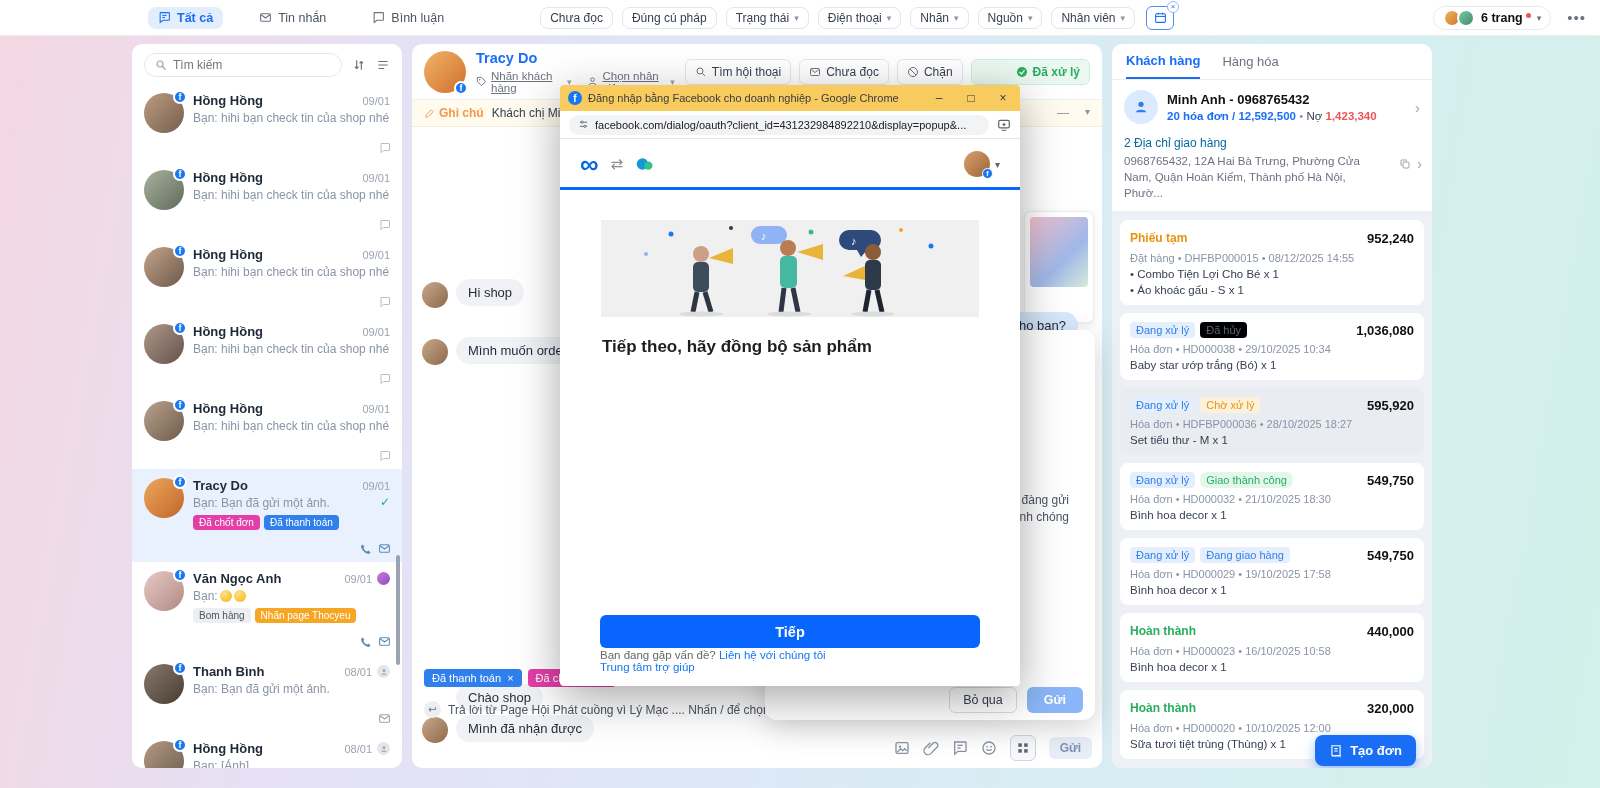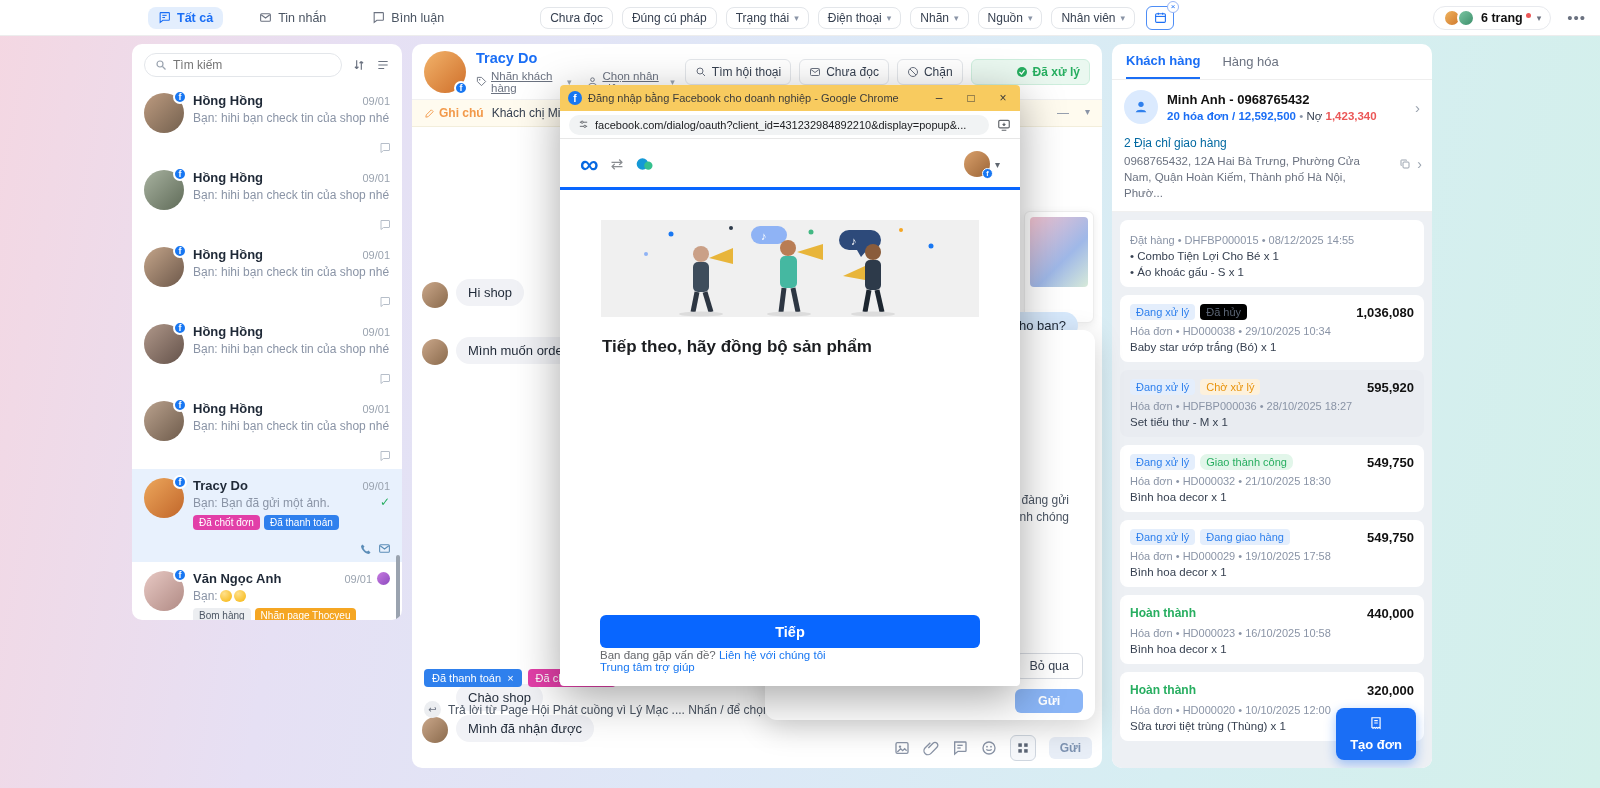--- a/index.html
+++ b/index.html
@@ -26,21 +26,21 @@
   .pages-chip { display:flex; align-items:center; gap:6px; border:1px solid #e8eaee; border-radius:16px; padding:2px 9px; background:#fff; }
   .mini-av { width:18px; height:18px; border-radius:50%; border:2px solid #fff; }
   .mini-av.a1 { background:linear-gradient(135deg,#f0b35e,#d07a2e); }
   .mini-av.a2 { background:linear-gradient(135deg,#7bc6a3,#3d8f6b); margin-left:-10px; }
   .pages-label { font-weight:bold; font-size:12.5px; color:#111; }
   .red-dot { width:5px; height:5px; background:#eb5757; border-radius:50%; align-self:flex-start; margin:4px 0 0 -3px; }
   .more-dots { color:#6b7280; font-size:15px; letter-spacing:1px; }
 
   
   .panel { position:absolute; background:#fff; border-radius:10px; overflow:hidden; z-index:2; }
-  .left-panel   { left:132px;  top:44px; width:270px; height:576px; }
+  .left-panel   { left:132px;  top:44px; width:270px; height:724px; }
   .center-panel { left:412px;  top:44px; width:690px; height:724px; }
   .right-panel  { left:1112px; top:44px; width:320px; height:724px; }
 
   
   .lp-search { display:flex; align-items:center; gap:10px; padding:9px 12px 7px; }
   .search-box { flex:1; display:flex; align-items:center; gap:6px; border:1px solid #e3e6ea; border-radius:14px; padding:4px 10px; }
   .search-box input { border:none; outline:none; font-size:12px; width:100%; font-family:inherit; color:#374151; background:transparent; }
   .lp-ic { color:#6b7280; display:flex; }
   .conv-list { display:flex; flex-direction:column; }
   .conv { position:relative; display:flex; gap:9px; padding:9px 12px 0; height:77px; cursor:pointer; }
@@ -97,21 +97,21 @@
     display:flex; align-items:center; justify-content:center; flex:none; }
   .chat-toolbar { position:absolute; bottom:7px; right:10px; display:flex; align-items:center; gap:13px; }
   .tool-ic { display:flex; color:#8a94a6; cursor:pointer; }
   .apps-box { width:26px; height:26px; border:1px solid #cfd6df; border-radius:6px; display:flex; align-items:center; justify-content:center; background:#f6f8fb; }
   .send-pill { background:#e8eef7; color:#7d93b2; font-weight:bold; font-size:12px; padding:4px 11px; border-radius:6px; cursor:pointer; }
 
   
   .sync-modal { position:absolute; left:765px; top:330px; width:330px; height:390px; background:#fff;
     border-radius:12px; box-shadow:0 8px 30px rgba(0,0,0,.18); z-index:10; }
   .sm-frag { position:absolute; top:162px; right:26px; text-align:right; font-size:12px; color:#4b5563; line-height:17px; }
-  .sm-btns { position:absolute; bottom:7px; right:12px; display:flex; gap:10px;flex-direction:column; }
+  .sm-btns { position:absolute; bottom:7px; right:12px; display:flex; gap:10px; }
   .btn-skip { background:#fff; border:1px solid #d7dbe2; border-radius:6px; padding:5px 13px; font-size:12.5px; color:#374151; font-family:inherit; cursor:pointer; }
   .btn-send { background:#8ab5f6; border:none; border-radius:6px; padding:5px 17px; font-size:12.5px; color:#fff; font-weight:bold; font-family:inherit; cursor:pointer; }
 
   
   .chrome-popup { position:absolute; left:560px; top:85px; width:460px; height:601px; background:#fff;
     box-shadow:0 12px 45px rgba(0,0,0,.35); z-index:20; border-radius:4px; overflow:hidden; }
   .cp-title { height:26px; background:#f8cb5f; display:flex; align-items:center; gap:6px; padding:0 4px 0 8px; }
   .cp-fb { width:14px; height:14px; border-radius:50%; background:#1877f2; color:#fff; font-size:10px; font-weight:bold;
     display:flex; align-items:center; justify-content:center; flex:none; }
   .cp-title-text { flex:1; font-size:11px; color:#3b3b3b; white-space:nowrap; overflow:hidden; }
@@ -153,23 +153,23 @@
   .order-card.muted { background:#e9ecf1; }
   .oc-top { display:flex; align-items:center; gap:5px; }
   .ob { font-size:11px; padding:2px 6px; border-radius:4px; white-space:nowrap; }
   .ob-blue { background:#e4eefc; color:#2f80ed; } .ob-gray { background:#000000; color:#5b6575; }
   .ob-orange { background:#fdf1dc; color:#e8930c; } .ob-green { background:#e2f6ea; color:#27ae60;border-radius:7px; }
   .ob-otext { color:#e8930c; font-weight:600; font-size:12px; padding:2px 0; }
   .ob-gtext { color:#27ae60; font-weight:600; font-size:12px; padding:2px 0; }
   .oc-amount { margin-left:auto; font-size:13px; font-weight:bold; color:#111; }
   .oc-info { font-size:11px; color:#8a94a6; margin-top:5px; }
   .oc-item { font-size:11.5px; color:#374151; margin-top:4px; }
-  .create-order { position:absolute; right:16px; bottom:8px; display:flex; align-items:center; gap:7px;
+  .create-order { position:absolute; right:16px; bottom:2px; display:flex; align-items:center; gap:7px;
     background:#1a6ef5; color:#fff; border:none; border-radius:8px; padding:8px 14px; font-size:13px; font-weight:bold;
-    font-family:inherit; cursor:pointer; box-shadow:0 4px 12px rgba(26,110,245,.4); z-index:3;flex-direction:column; }
+    font-family:inherit; cursor:pointer; box-shadow:0 4px 12px rgba(26,110,245,.4); z-index:3; }
 
   svg { display:block; }
 </style>
 </head>
 <body>
 
 <div class="topbar">
   <div class="tb-tabs">
     <div class="tab active">
       <span>
@@ -791,20 +791,24 @@
             <path d="M5 15H4V5a1 1 0 0 1 1-1h10v1" fill="none" stroke="#9aa3af" stroke-width="2"></path>
           </svg>
         </span>
       <span style="font-size:14px;">›</span>
     </div>
   </div>
 
   <div class="orders">
 
     <div class="order-card">
+      <div class="oc-top">
+        <span class="ob ob-otext">Phiếu tạm</span>
+        <span class="oc-amount">952,240</span>
+      </div>
       <div class="oc-info">Đặt hàng • DHFBP000015 • 08/12/2025 14:55</div>
       <div class="oc-item">• Combo Tiện Lợi Cho Bé x 1</div>
       <div class="oc-item">• Áo khoác gấu - S x 1</div>
     </div>
 
     <div class="order-card">
       <div class="oc-top">
         <span class="ob ob-blue">Đang xử lý</span>
         <span class="ob ob-gray">Đã hủy</span>
         <span class="oc-amount">1,036,080</span>

